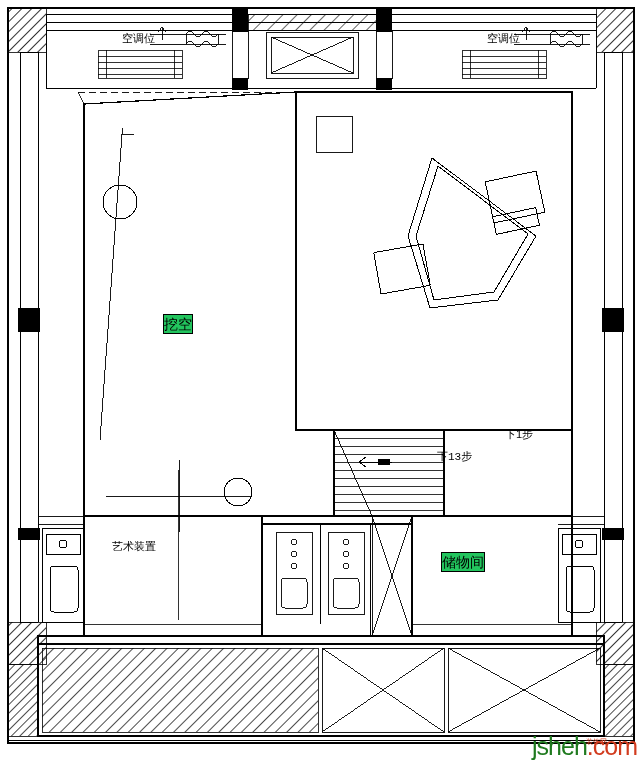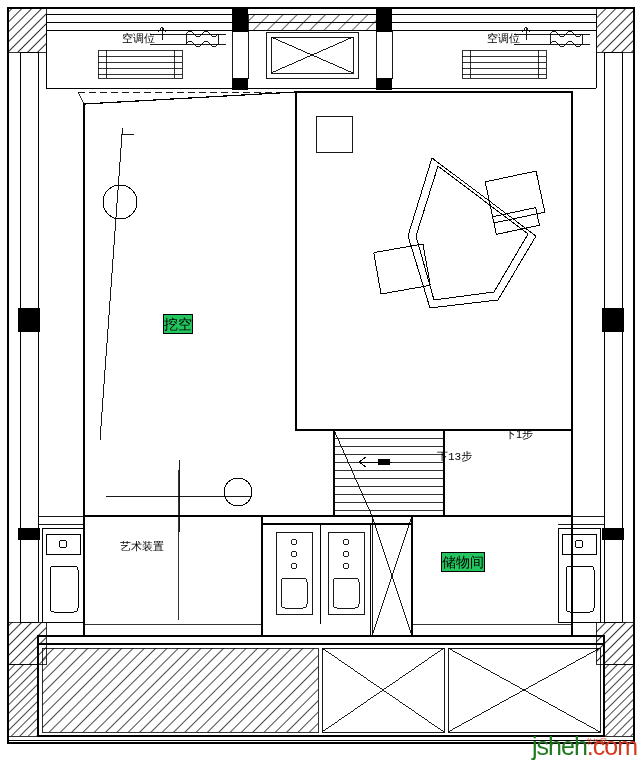--- a/index.html
+++ b/index.html
@@ -335,20 +335,20 @@
   </svg>
 
   <div class="lbl" style="left:122px; top:33px;">空调位</div>
   <div class="lbl" style="left:487px; top:33px;">空调位</div>
 
   <div class="lbl-box" style="left:163px; top:314px;">挖空</div>
 
   <div class="lbl" style="left:505px; top:417px;margin-top:12px;">下1步</div>
   <div class="lbl" style="left:437px; top:452px;font-family:Liberation Mono, monospace;">下13步</div>
 
-  <div class="lbl" style="left:120px; top:541px;">艺术装置</div>
+  <div class="lbl" style="left:112px; top:541px;">艺术装置</div>
 
   <div class="lbl-box" style="left:441px; top:552px;">储物间</div>
 
   <div class="wm-sub">装饰网</div>
   <div class="wm"><span>jsheh</span><span class="com">.com</span></div>
 
 </div>
 
 </body></html>

